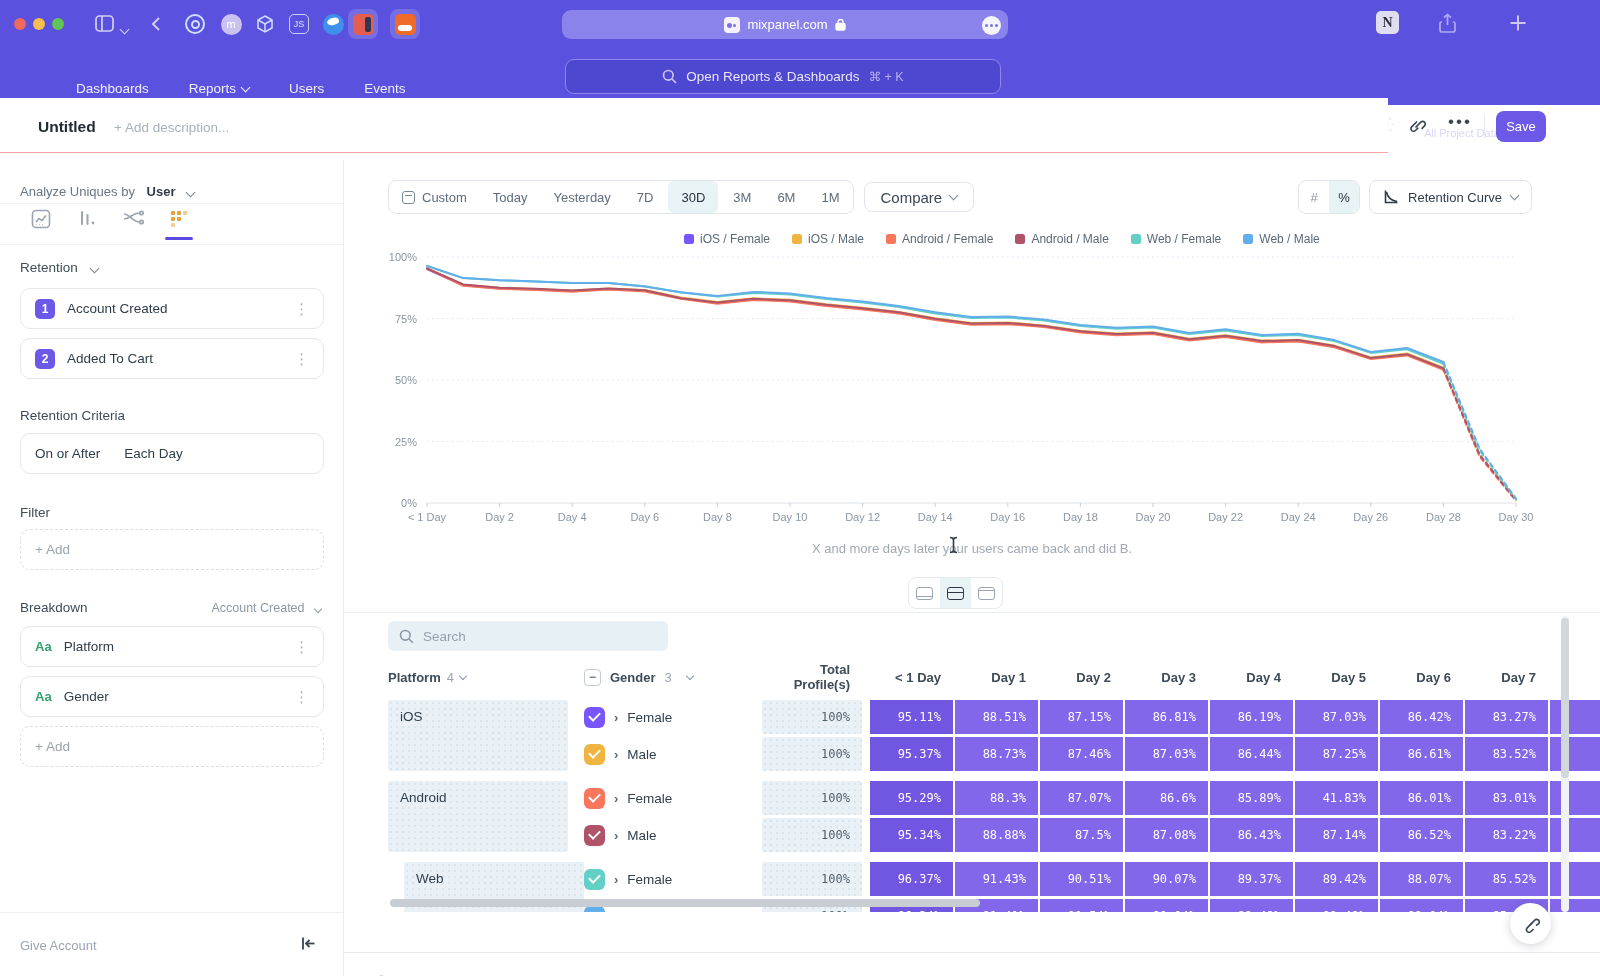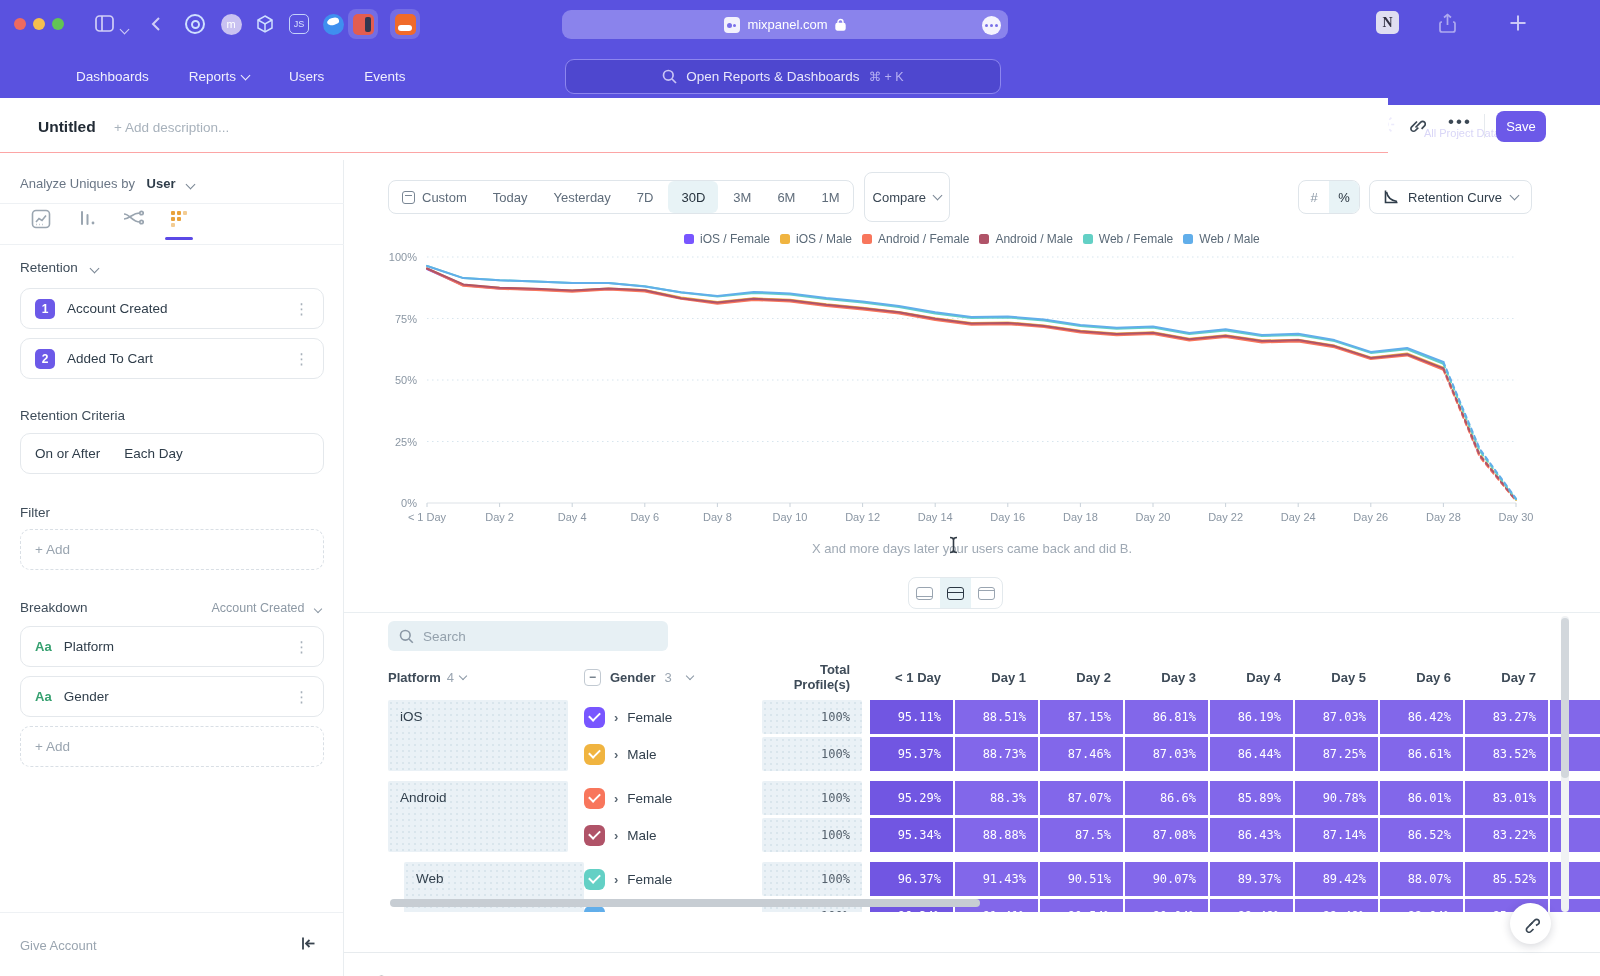--- a/index.html
+++ b/index.html
@@ -15,21 +15,21 @@
   #urlbar{position:absolute;left:562px;top:10px;width:446px;height:29px;border-radius:9px;background:#8a83ec;display:flex;align-items:center;justify-content:center;gap:7px;color:#fff;font-size:13px}
   #url-more{position:absolute;right:7px;top:5.5px;width:19px;height:19px;border-radius:50%;background:#f5f4fe;display:flex;align-items:center;justify-content:center}
   #url-more i{width:3px;height:3px;border-radius:50%;background:#7a72e8;margin:0 1px;display:block}
   .fav{width:16px;height:16px;border-radius:4px;background:#f3f2fd;position:relative}
   .fav b{position:absolute;border-radius:50%;background:#7a70ea}
   
   #mpnav{position:absolute;left:0;top:48px;width:1600px;height:57px;background:#5a52df}
   #mp-logo{position:absolute;left:22px;top:71px;width:30px;height:12px}
   #mp-logo i{position:absolute;background:#fff;border-radius:50%}
   .nav-item{position:relative;color:#f0effd;font-size:13.5px;margin-right:40px;display:flex;align-items:center;gap:6px;cursor:pointer}
-  #nav-items{position:absolute;left:76px;top:0;height:57px;display:flex;align-items:center}
+  #nav-items{position:absolute;left:76px;top:12px;height:57px;display:flex;align-items:center}
   #nav-search{position:absolute;left:565px;top:11px;width:436px;height:35px;background:#4e47cf;border:1px solid #8d86ef;border-radius:9px;display:flex;align-items:center;justify-content:center;gap:9px;color:#e8e6fb;font-size:13.5px}
   #nav-search .kbd{color:#b7b1f3;font-size:12.5px}
   .nav-ric{position:absolute;top:65px;color:#eceafc}
   #acct{position:absolute;left:1424px;top:62px;color:#fff}
   #acct .nm{font-size:13px;font-weight:bold}
   #acct .sub{font-size:11px;color:#d9d6f7;margin-top:2px}
   .chev{display:inline-block;width:7px;height:7px;border-right:1.6px solid currentColor;border-bottom:1.6px solid currentColor;transform:rotate(45deg);margin-top:-3px}
   
   #rephead{position:absolute;left:0;top:98px;width:1388px;height:55px;background:#fff;border-bottom:1px solid #fca5a5}
   #rep-title{position:absolute;left:38px;top:20px;font-size:15.5px;font-weight:bold;color:#222b35}
@@ -54,27 +54,27 @@
   .aa{color:#35a06f;font-weight:bold;font-size:13px}
   #sb-foot{position:absolute;left:0;bottom:0;width:343px;height:64px;border-top:1px solid #eef1f4;background:#fff}
   
   #main{position:absolute;left:344px;top:160px;width:1256px;height:816px;background:#fff}
   #toolbar{position:absolute;left:44px;top:20px;height:34px;display:flex;align-items:center}
   #range-group{display:flex;align-items:center;height:34px;border:1px solid #dfe5ea;border-radius:8px;background:#fff}
   .rng{padding:0 13px;font-size:13px;color:#5f6c7a;height:32px;display:flex;align-items:center;gap:7px;cursor:pointer;border-radius:6px}
   .rng.sel{background:#e8f3f6;color:#27333e;margin:0 2px}
   .cal{width:13px;height:13px;border:1.5px solid #7a8795;border-radius:3px;position:relative}
   .cal::before{content:"";position:absolute;left:2px;right:2px;top:3px;border-top:1.5px solid #7a8795}
-  #compare-btn{margin-left:10px;height:50px;border:1px solid #dfe5ea;border-radius:8px;background:#fff;padding:0 8px;display:flex;align-items:center;gap:8px;font-size:13px;color:#3a4754;cursor:pointer}
+  #compare-btn{margin-left:10px;height:30px;border:1px solid #dfe5ea;border-radius:8px;background:#fff;padding:0 16px;display:flex;align-items:center;gap:8px;font-size:15px;color:#3a4754;cursor:pointer}
   #right-controls{position:absolute;right:68px;top:20px;height:34px;display:flex;align-items:center;gap:9px}
   #unit-group{display:flex;height:34px;border:1px solid #dfe5ea;border-radius:8px;overflow:hidden}
   .unit{width:30px;display:flex;align-items:center;justify-content:center;font-size:13px;color:#8a97a5;cursor:pointer}
   .unit.sel{background:#e8f3f6;color:#27333e}
   #ctype-btn{height:34px;border:1px solid #dfe5ea;border-radius:8px;background:#fff;padding:0 13px;display:flex;align-items:center;gap:9px;font-size:13px;color:#2f3d4a;cursor:pointer}
-  #legend{position:absolute;left:340px;top:72px;display:flex;gap:10px;align-items:center}
+  #legend{position:absolute;left:340px;top:72px;display:flex;gap:22px;align-items:center}
   .lg-item{display:flex;align-items:center;gap:6px;font-size:12px;color:#5a6977}
   .lg-sw{width:10px;height:10px;border-radius:2.5px}
   #chart-wrap{position:absolute;left:44px;top:88px;width:1172px;height:294px}
   #caption{position:absolute;left:0;top:381px;width:1256px;text-align:center;font-size:13px;color:#9fa9b4}
   #cursor{position:absolute;left:604px;top:376px}
   #view-toggles{position:absolute;left:564px;top:417px;display:flex;border:1px solid #e3e9ed;border-radius:8px;background:#fff;overflow:hidden}
   .vt{width:31px;height:30px;display:flex;align-items:center;justify-content:center;cursor:pointer}
   .vt.sel{background:#e8f3f6}
   .ltic{width:17px;height:13px;border:1.6px solid #9aa5b1;border-radius:3px;position:relative}
   .vt.sel .ltic{border-color:#2c3844}
@@ -291,21 +291,21 @@
           <path d="M7.5 10.5 L12.8 5.2 a2.6 2.6 0 0 1 3.7 3.7 L13.6 11.8"></path>
           <path d="M10.5 7.5 L5.2 12.8 a2.6 2.6 0 0 0 3.7 3.7 L11.8 13.6" transform="translate(-1.5,-3)"></path>
         </svg>
     </span>
     <span class="hd-ic" style="left:1448px;top:14px;font-size:17px;letter-spacing:2px;color:#3c4854">•••</span>
     <span style="position:absolute;left:1484px;top:16px;height:24px;border-left:1px solid #e6eaee"></span>
     <button id="save-btn">Save</button>
   </div>
 
   <div id="sidebar">
-    <div class="sb-row" style="top:16px">
+    <div class="sb-row" style="top:24px">
       <span>Analyze Uniques by</span>
       <span class="sb-bold" style="margin-left:8px">User</span>
       <span class="chev" style="margin-left:8px;color:#7a8694"></span>
     </div>
     <div class="sb-divider" style="top:43px"></div>
 
     <div class="tabicons">
       <span class="tabicon">
         <svg width="20" height="20" viewBox="0 0 20 20" fill="none" stroke="currentColor" stroke-width="1.6">
             <rect x="1.5" y="1.5" width="17" height="17" rx="3.5"></rect>
@@ -647,21 +647,21 @@
               <span class="rchev">›</span>
               <span class="gen-lbl">Female</span>
             </div>
             <div class="tot-cell hatch">100%</div>
             <div></div>
             <div class="val first">95.29%</div>
             <div class="val">88.3%</div>
             <div class="val">87.07%</div>
             <div class="val">86.6%</div>
             <div class="val">85.89%</div>
-            <div class="val">90.78%</div>
+            <div class="val">41.83%</div>
             <div class="val">86.01%</div>
             <div class="val">83.01%</div>
             <div class="val"></div>
           </div>
           <div class="trow tgrid">
             <div></div>
             <div class="gen-cell">
               <span class="cb" style="background: rgb(176, 83, 104);"></span>
               <span class="rchev">›</span>
               <span class="gen-lbl">Male</span>

